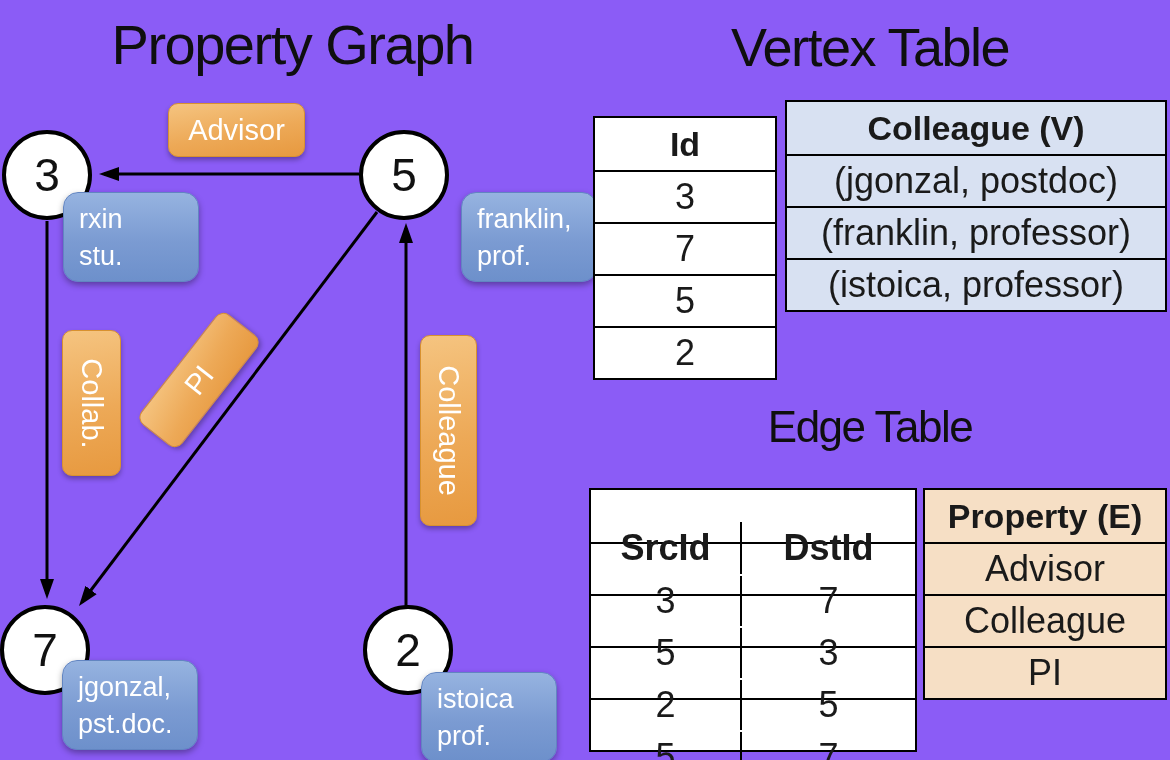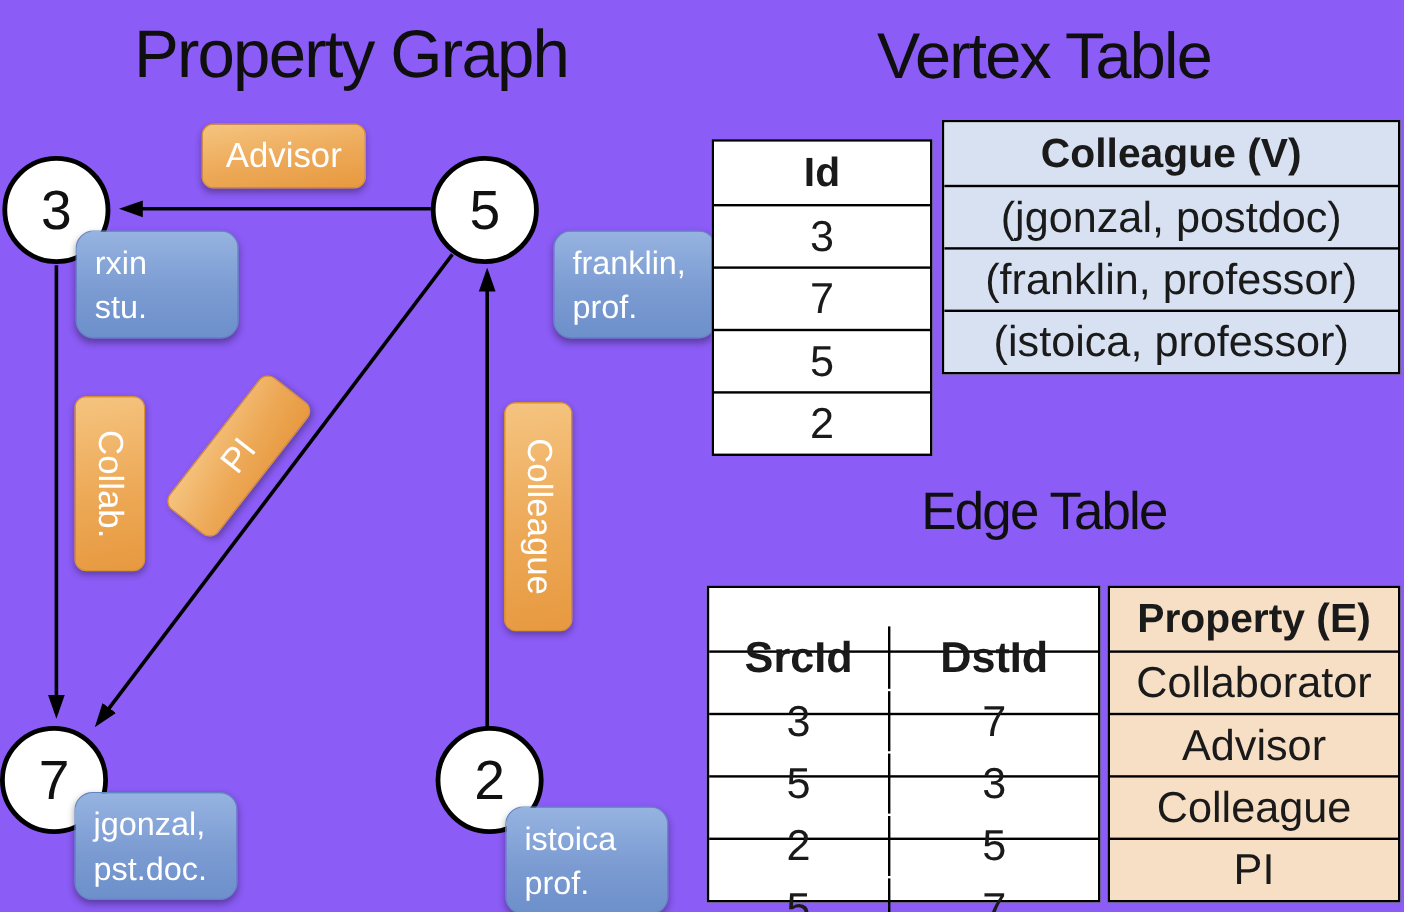--- a/index.html
+++ b/index.html
@@ -181,19 +181,18 @@
       <div class="cell dst">5</div>
     </div>
     <div class="splitrow">
       <div class="cell src">5</div>
       <div class="cell dst">7</div>
     </div>
   </div>
 
   <div class="tbox" id="et-prop">
     <div class="trow thead tancell">Property (E)</div>
-    <div class="trow tancell">Collaborator</div>
     <div class="trow tancell">Advisor</div>
     <div class="trow tancell">Colleague</div>
     <div class="trow tancell">PI</div>
   </div>
 
 </div>
 
 </body></html>

